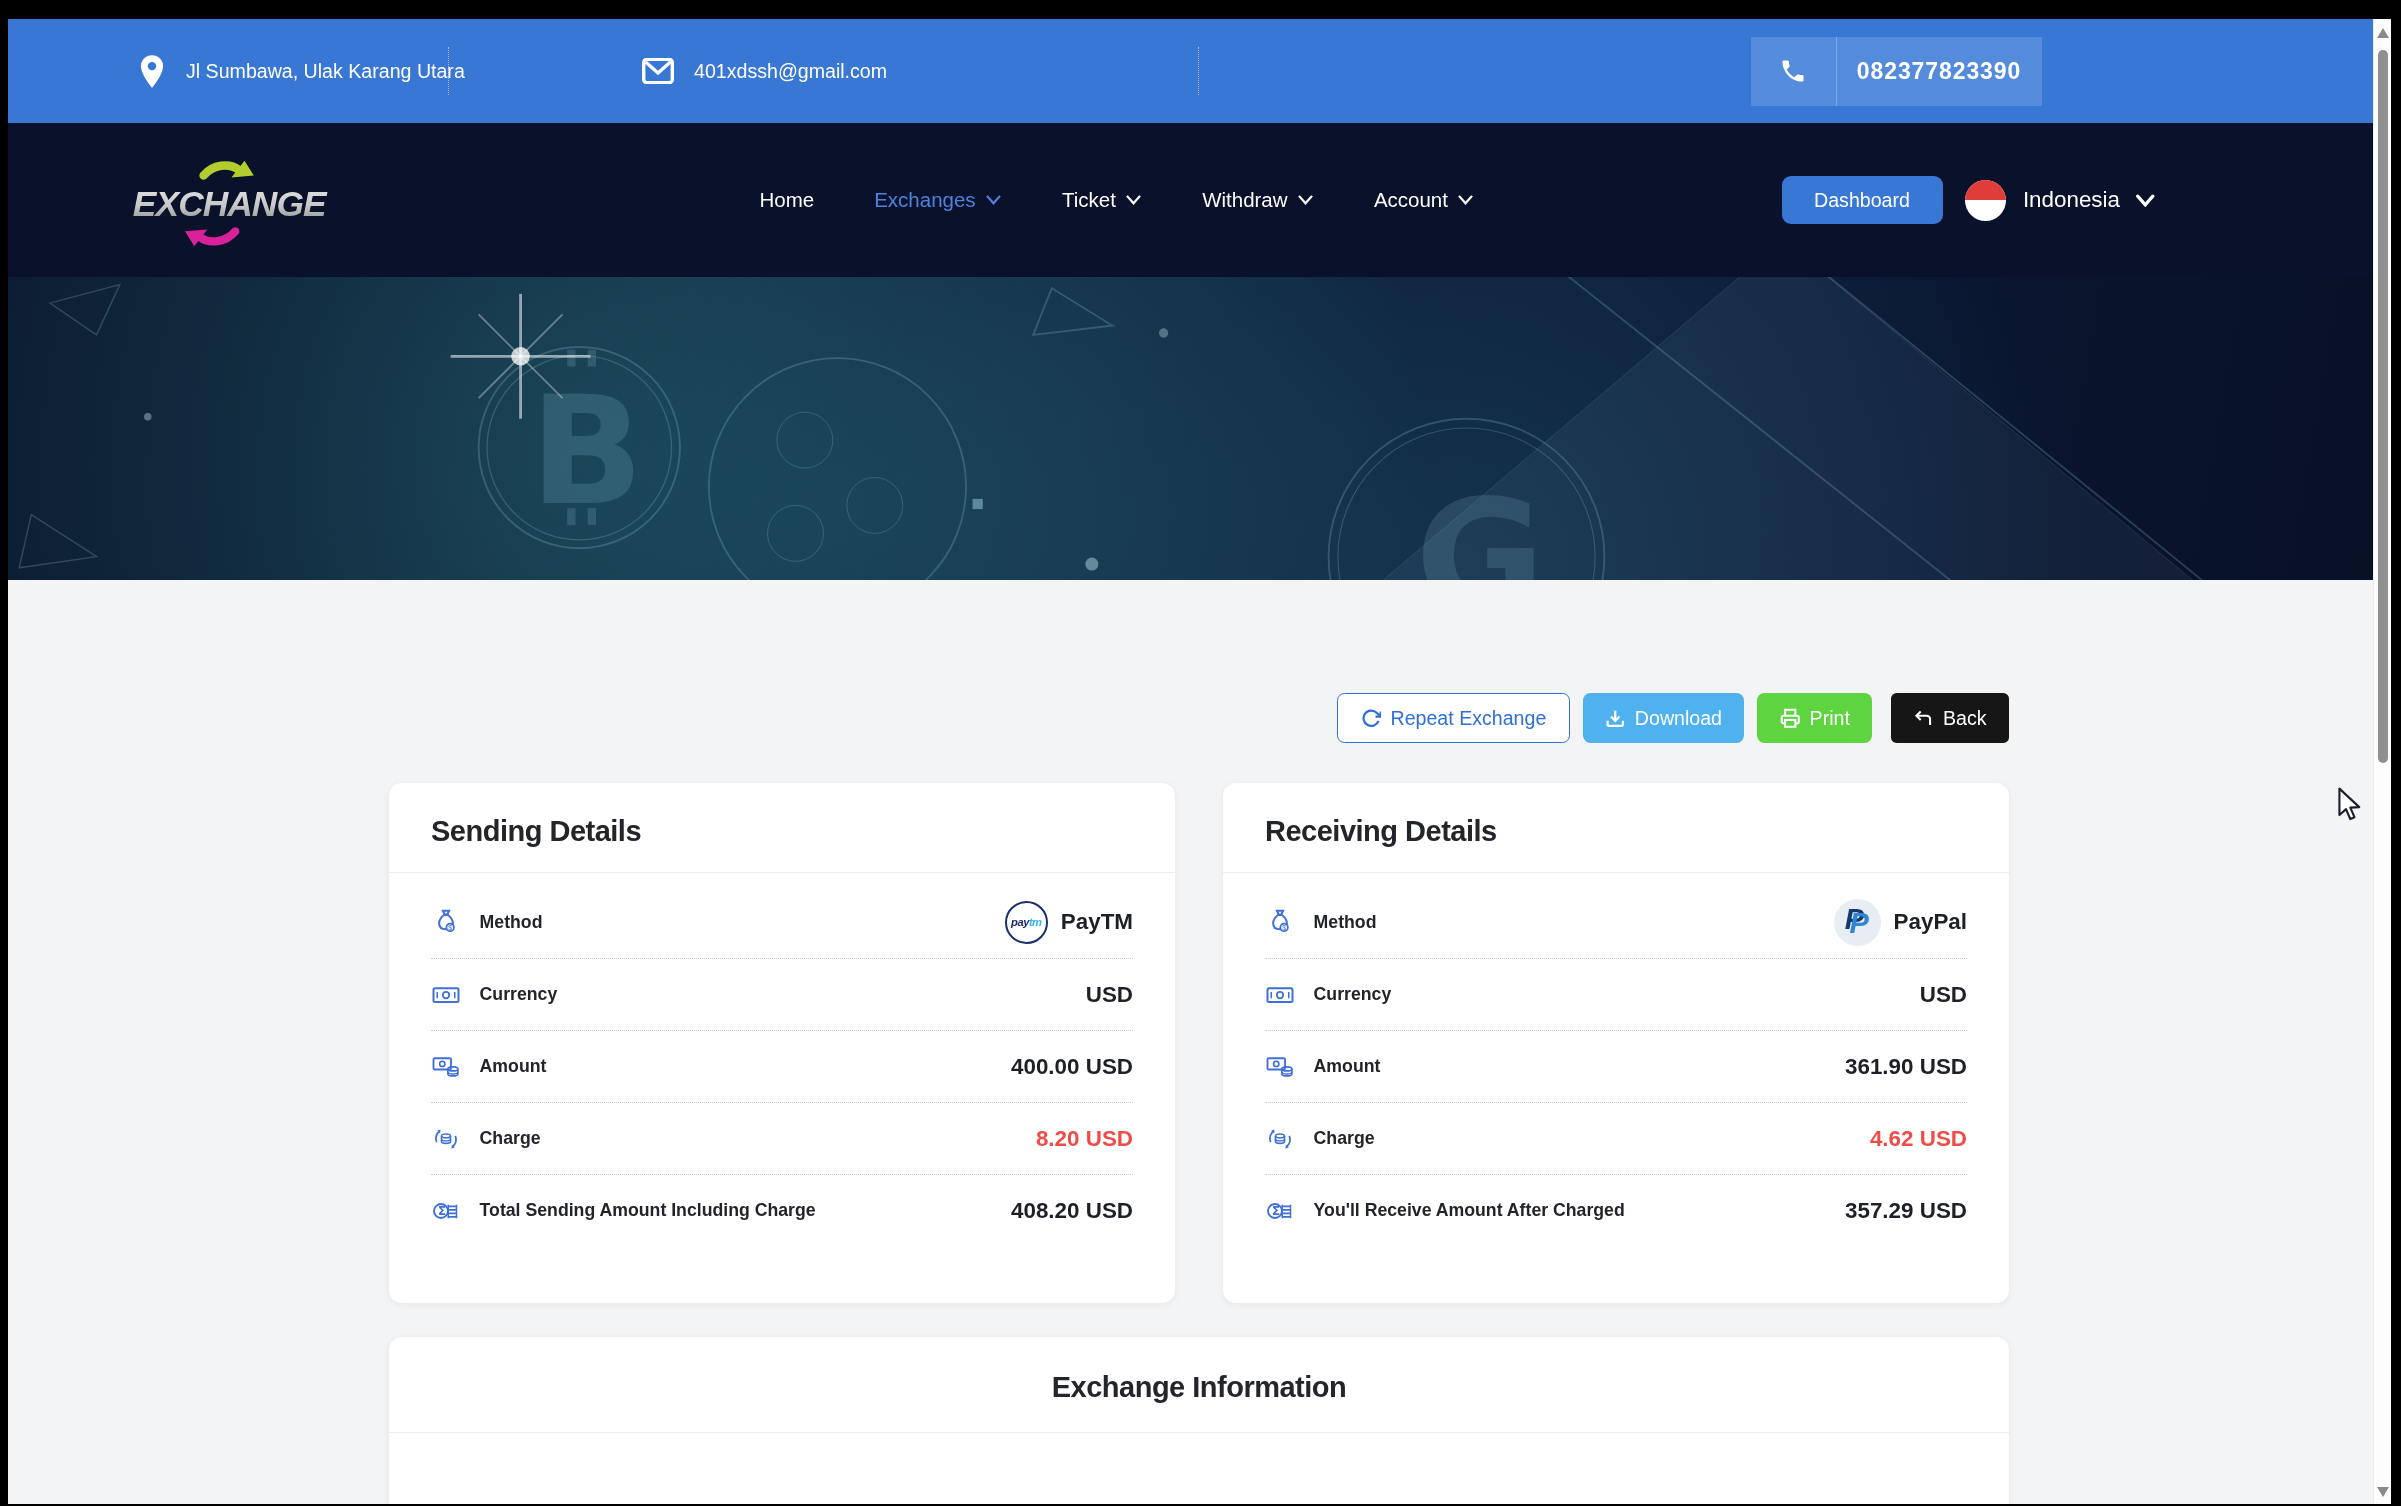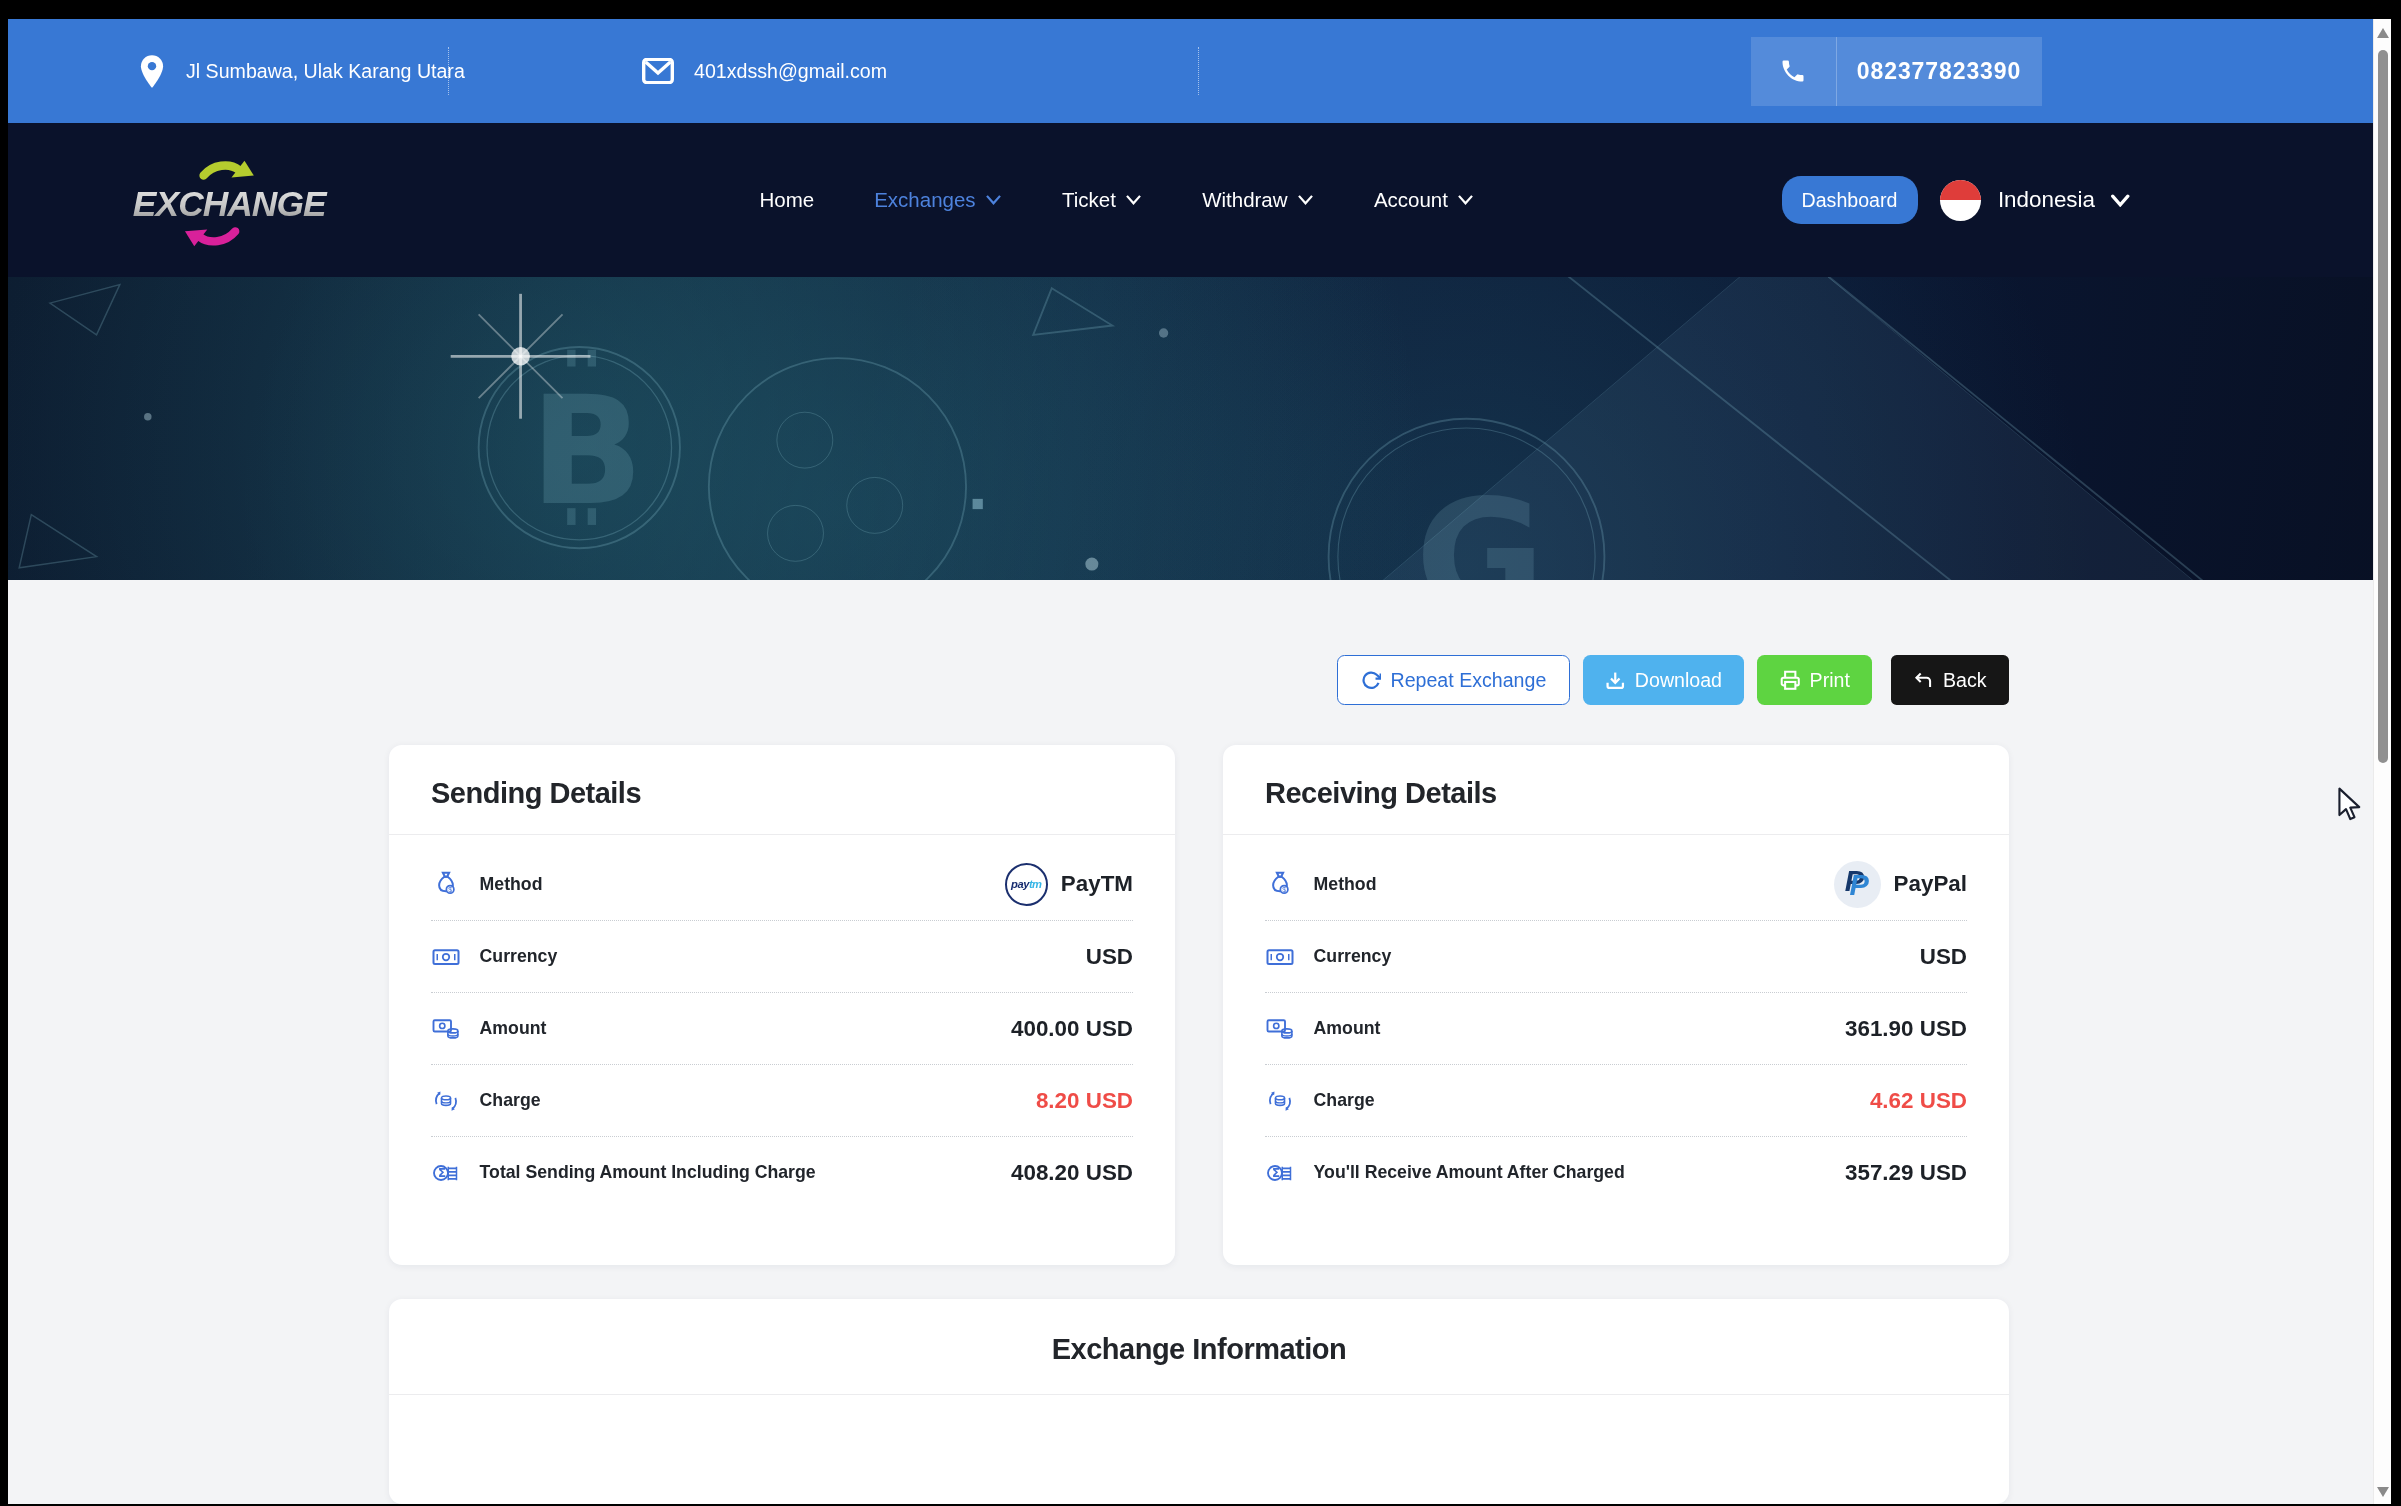--- a/index.html
+++ b/index.html
@@ -18,40 +18,40 @@
   .phone-pill .p-icon { width:86px; display:flex; justify-content:center; border-right:1.9px solid rgba(255,255,255,.25); height:69px; align-items:center; }
   .phone-pill .p-num { flex:1; text-align:center; font-size:23px; font-weight:700; letter-spacing:0.9px; }
 
   
   .navbar { position:relative; height:154px; background:#0a122b; color:#fff; }
   .logo { position:absolute; left:123px; top:28px; }
   .menu { position:absolute; left:752px; top:0; height:154px; display:flex; align-items:center; gap:60px; list-style:none; }
   .menu-item { display:flex; align-items:center; gap:9.3px; font-size:20.5px; font-weight:500; color:#fff; cursor:pointer; }
   .menu-item.active { color:#4d82dd; }
   .nav-right { position:absolute; left:1774px; top:0; height:154px; display:flex; align-items:center; }
-  .btn-dashboard { width:136px; height:48px; background:#3878d4; color:#fff; border:none; border-radius:19px; font-size:19.6px; font-weight:500; cursor:pointer; font-family:inherit; }
+  .btn-dashboard { width:161px; height:48px; background:#3878d4; color:#fff; border:none; border-radius:9px; font-size:19.6px; font-weight:500; cursor:pointer; font-family:inherit; }
   .flag { width:41px; height:41px; border-radius:50%; margin-left:22.4px; overflow:hidden; position:relative; background:#fff; }
   .flag::before { content:""; position:absolute; left:0; top:0; width:100%; height:50%; background:#df3d3a; }
   .lang-label { margin-left:17px; font-size:22.4px; font-weight:500; }
   .nav-right .chev { margin-left:15px; }
 
   
   .hero { position:relative; height:303px; overflow:hidden;
     background:
       radial-gradient(circle at 573px 172px, rgba(45,125,135,.38), transparent 46%),
       radial-gradient(circle at 829px 233px, rgba(40,110,125,.28), transparent 38%),
       radial-gradient(circle at 1458px 289px, rgba(40,105,125,.33), transparent 42%),
       linear-gradient(100deg, #091227 0%, #0d1c38 45%, #0a1733 75%, #081024 100%); }
   .hero-deco { position:absolute; left:0; top:0; }
   .hero-title { position:absolute; left:0; right:0; top:119px; text-align:center; color:#fff; font-size:62px; font-weight:800; letter-spacing:-0.9px; }
 
   
   .content { height:924px; }
   .wrap { width:1620px; margin:0 auto; }
-  .actions { display:flex; justify-content:flex-end; gap:13px; padding-top:75px; }
+  .actions { display:flex; justify-content:flex-end; gap:13px; padding-top:113px; }
   .btn { height:50px; display:flex; align-items:center; gap:9.3px; border-radius:7.5px; font-size:19.6px; font-weight:500; cursor:pointer; border:none; font-family:inherit; padding:0 22.4px; }
   .btn-repeat { background:#fff; color:#2e6fd6; border:1.9px solid #2e6fd6; }
   .btn-download { background:#4fb2ee; color:#fff; }
   .btn-print { background:#5ed441; color:#fff; }
   .btn-back { background:#161616; color:#fff; border-radius:5.6px; margin-left:5.6px; }
 
   .cards { display:flex; gap:48px; margin-top:40px; }
   .card { flex:1; background:#fff; border-radius:13px; box-shadow:0 1.9px 7.5px rgba(20,30,60,.06); height:520px; overflow:hidden; }
   .card-head { padding:32px 42px 24px; border-bottom:0.9px solid #ececee; }
   .card-head h2 { font-size:29px; font-weight:800; color:#22252a; letter-spacing:-0.5px; }

